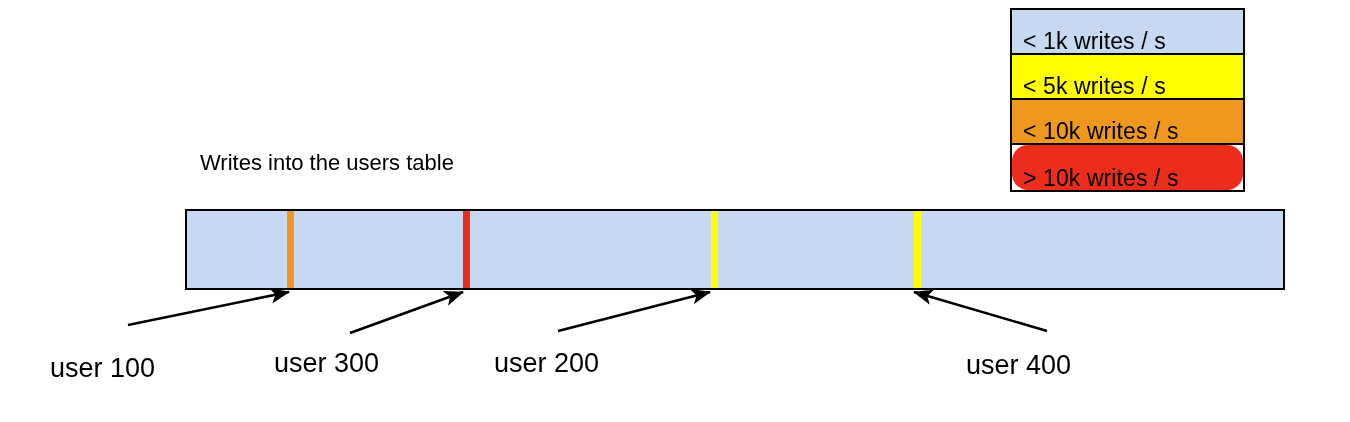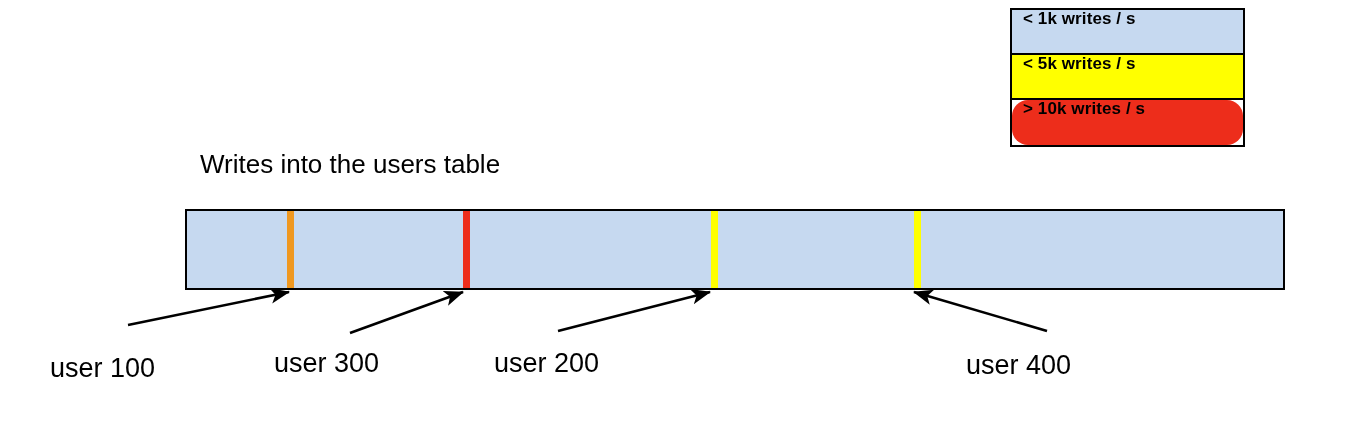--- a/index.html
+++ b/index.html
@@ -22,37 +22,36 @@
     left: 1010px;
     top: 8px;
     width: 235px;
     border: 2px solid #000000;
     box-sizing: border-box;
   }
   .legend-row {
     height: 45px;
     box-sizing: border-box;
     display: flex;
-    align-items: flex-start;
+    align-items: flex-end;
     padding-left: 11px;
-    font-size: 17px;
+    font-size: 23px;
     line-height: 1;
     letter-spacing: 0.1px;
     white-space: nowrap;
     border-bottom: 2px solid #000000;
-    font-weight: bold;
   }
   .legend-row:last-child { border-bottom: none; }
 
   
   #caption {
     position: absolute;
     left: 200px;
     top: 150px;
-    font-size: 26px;
+    font-size: 22px;
     line-height: 1.15;
     white-space: nowrap;
   }
 
   
   #bar {
     position: absolute;
     left: 185px;
     top: 209px;
     width: 1100px;
@@ -89,20 +88,23 @@
 </head>
 <body>
 
 <div id="legend">
   <div class="legend-row" style="background: rgb(198, 217, 240);">
     <span>&lt; 1k writes / s</span>
   </div>
   <div class="legend-row" style="background: rgb(255, 255, 0);">
     <span>&lt; 5k writes / s</span>
   </div>
+  <div class="legend-row" style="background: rgb(239, 152, 32);">
+    <span>&lt; 10k writes / s</span>
+  </div>
   <div class="legend-row" style="background: rgb(237, 45, 27); border-radius: 16px;">
     <span>&gt; 10k writes / s</span>
   </div>
 </div>
 
 <div id="caption">Writes into the users table</div>
 
 <div id="bar" style="background: rgb(198, 217, 240);">
   <div class="stripe" style="background: rgb(239, 152, 32); left: 100px;"></div>
   <div class="stripe" style="background: rgb(237, 45, 27); left: 276px;"></div>

